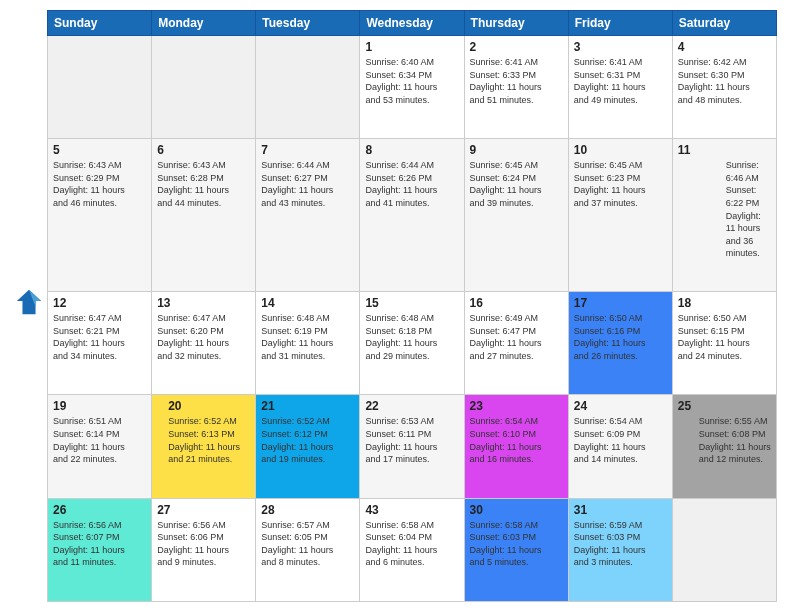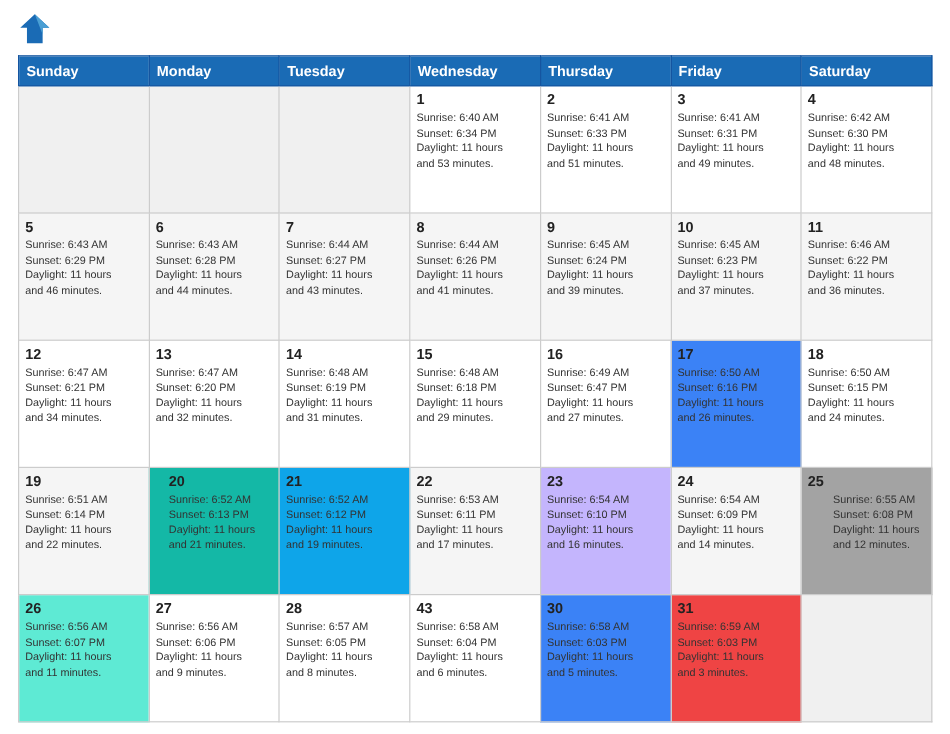--- a/index.html
+++ b/index.html
@@ -8,21 +8,20 @@
       background: #fff;
       width: 792px;
       height: 612px;
       overflow: hidden;
     }
     .page {
       width: 792px;
       height: 612px;
       padding: 10px 15px;
       display: flex;
-      flex-direction: column;
     }
     .header {
       display: flex;
       justify-content: space-between;
       align-items: center;
       margin-bottom: 8px;
     }
     .logo {
       display: flex;
       align-items: center;
@@ -206,21 +205,21 @@
           </td>
           <td style="background: rgb(245, 245, 245);">
             <span class="day-num">10</span>
             <div class="day-info" style="white-space: pre-line;">Sunrise: 6:45 AM
 Sunset: 6:23 PM
 Daylight: 11 hours
 and 37 minutes.</div>
           </td>
           <td style="background: rgb(245, 245, 245);">
             <span class="day-num">11</span>
-            <div class="day-info" style="white-space: pre-line;">Sunrise: 6:46 AM
+            <div class="day-info" style="white-space: pre-line; margin-left: 48px;">Sunrise: 6:46 AM
 Sunset: 6:22 PM
 Daylight: 11 hours
 and 36 minutes.</div>
           </td>
         </tr>
         <tr>
           <td style="background: rgb(255, 255, 255);">
             <span class="day-num">12</span>
             <div class="day-info" style="white-space: pre-line;">Sunrise: 6:47 AM
 Sunset: 6:21 PM
@@ -271,42 +270,42 @@
           </td>
         </tr>
         <tr>
           <td style="background: rgb(245, 245, 245);">
             <span class="day-num">19</span>
             <div class="day-info" style="white-space: pre-line;">Sunrise: 6:51 AM
 Sunset: 6:14 PM
 Daylight: 11 hours
 and 22 minutes.</div>
           </td>
-          <td style="background: #14b8a6; padding-left: 16px;">
+          <td style="background: #fde047; padding-left: 16px;">
             <span class="day-num">20</span>
             <div class="day-info" style="white-space: pre-line;">Sunrise: 6:52 AM
 Sunset: 6:13 PM
 Daylight: 11 hours
 and 21 minutes.</div>
           </td>
           <td style="background: #0ea5e9;">
             <span class="day-num">21</span>
             <div class="day-info" style="white-space: pre-line;">Sunrise: 6:52 AM
 Sunset: 6:12 PM
 Daylight: 11 hours
 and 19 minutes.</div>
           </td>
           <td style="background: rgb(245, 245, 245);">
             <span class="day-num">22</span>
             <div class="day-info" style="white-space: pre-line;">Sunrise: 6:53 AM
 Sunset: 6:11 PM
 Daylight: 11 hours
 and 17 minutes.</div>
           </td>
-          <td style="background: #c4b5fd; margin-top: 20px;">
+          <td style="background: #d946ef; margin-top: 20px;">
             <span class="day-num">23</span>
             <div class="day-info" style="white-space: pre-line;">Sunrise: 6:54 AM
 Sunset: 6:10 PM
 Daylight: 11 hours
 and 16 minutes.</div>
           </td>
           <td style="background: rgb(245, 245, 245);">
             <span class="day-num">24</span>
             <div class="day-info" style="white-space: pre-line;">Sunrise: 6:54 AM
 Sunset: 6:09 PM
@@ -350,21 +349,21 @@
 Daylight: 11 hours
 and 6 minutes.</div>
           </td>
           <td style="background: #3b82f6;">
             <span class="day-num">30</span>
             <div class="day-info" style="white-space: pre-line;">Sunrise: 6:58 AM
 Sunset: 6:03 PM
 Daylight: 11 hours
 and 5 minutes.</div>
           </td>
-          <td style="background: #ef4444;">
+          <td style="background: #7dd3fc;">
             <span class="day-num">31</span>
             <div class="day-info" style="white-space: pre-line;">Sunrise: 6:59 AM
 Sunset: 6:03 PM
 Daylight: 11 hours
 and 3 minutes.</div>
           </td>
           <td class="empty-cell"></td>
         </tr>
       </tbody>
   </table>

